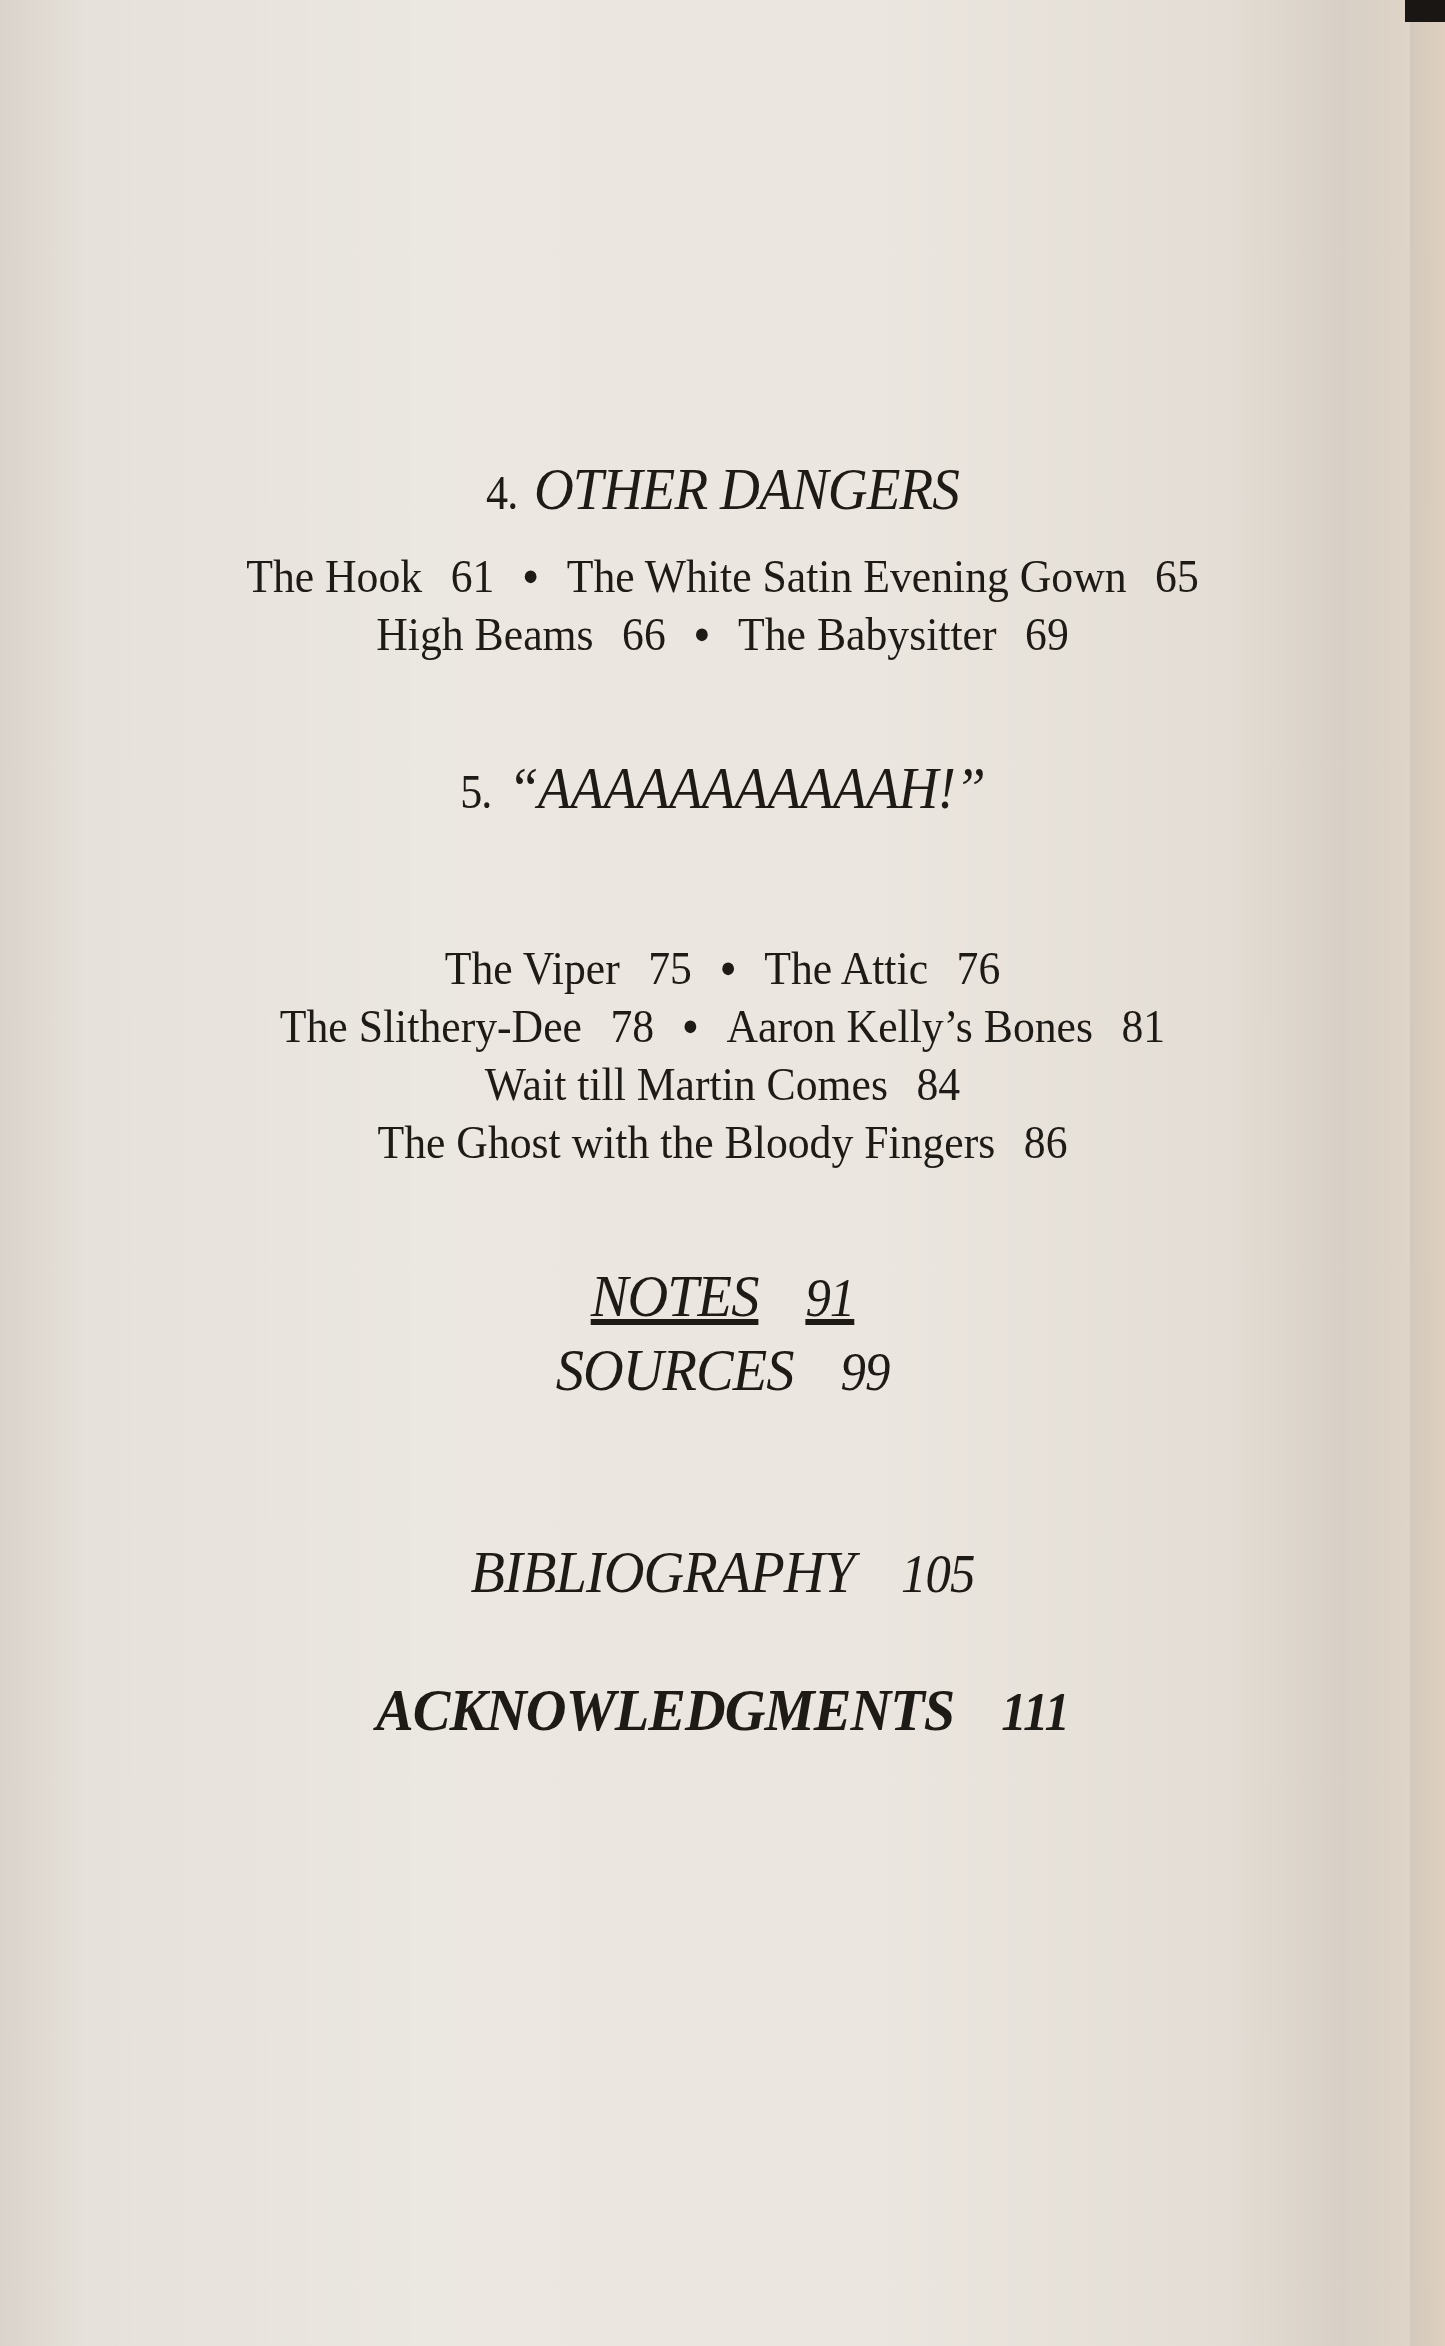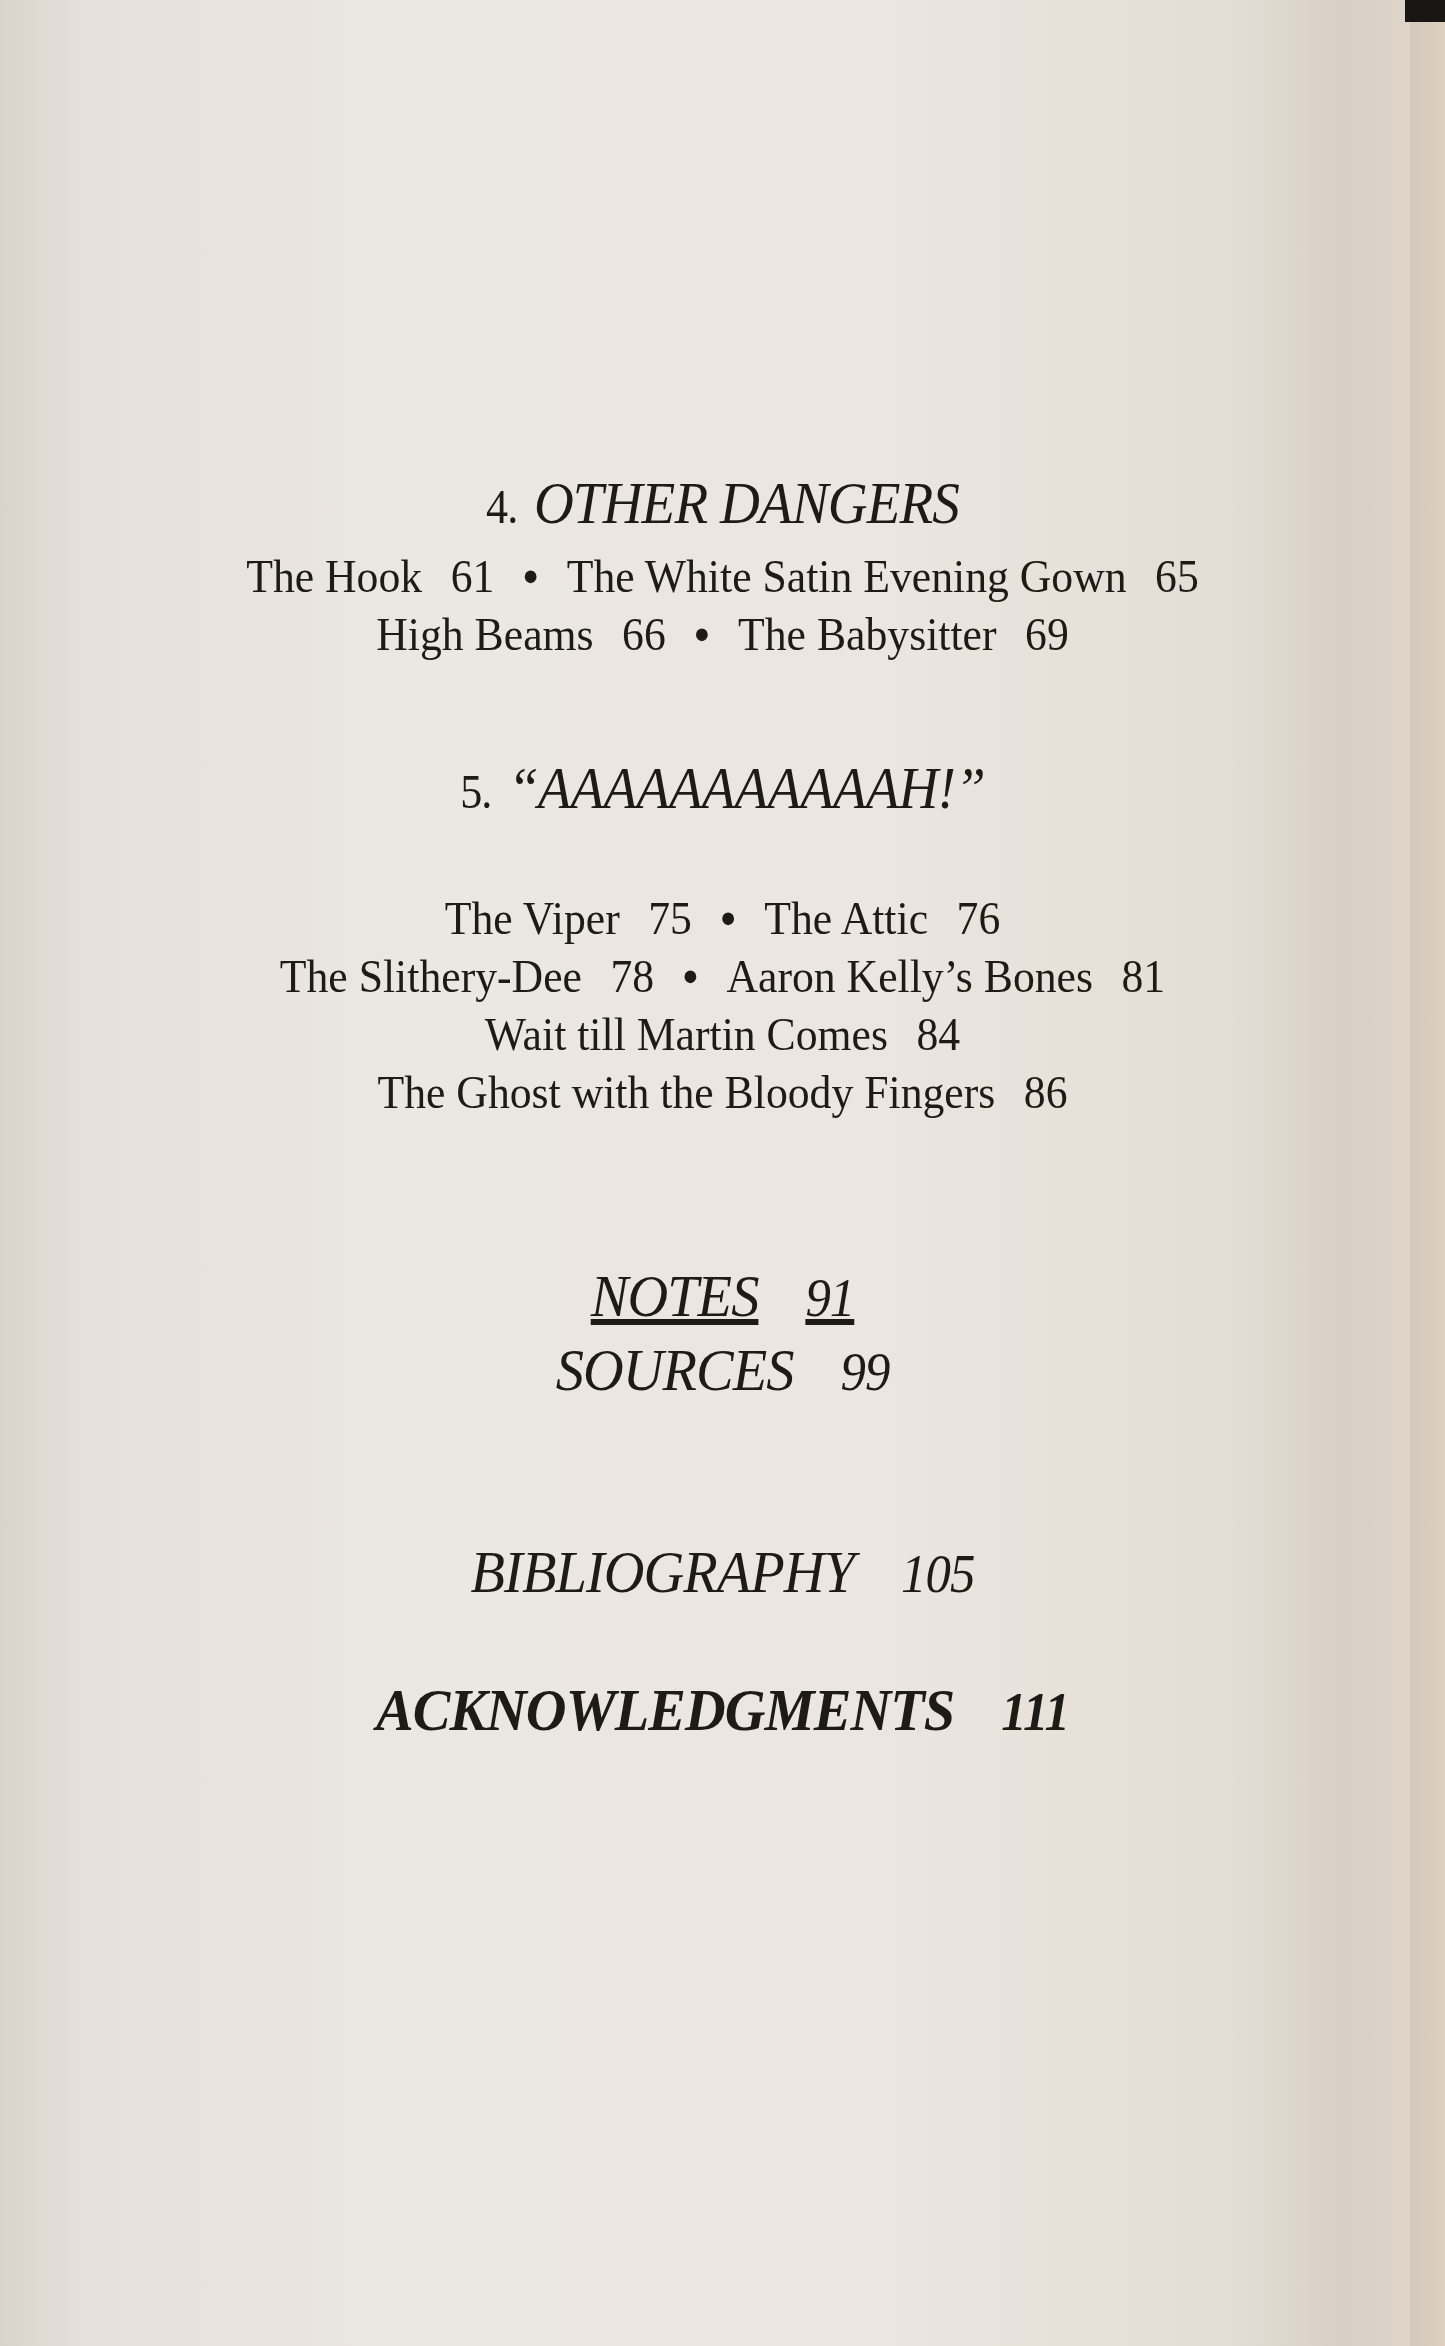--- a/index.html
+++ b/index.html
@@ -30,42 +30,42 @@
     .bullet { display: inline-block; margin: 0 30px; font-weight: bold; }
     .back-matter { font-style: italic; font-size: 60px; letter-spacing: -1px; white-space: nowrap; transform: scaleX(0.94); }
     .back-matter .page { margin-left: 50px; font-size: 54px; }
   </style>
 </head>
 <body>
 
 <div class="page-corner"></div>
 <div class="page-edge"></div>
 
-<div class="section" style="top:469px;">
+<div class="section" style="top:455px;">
   <div class="chapter-title">
     <span class="num">4.</span><span>OTHER DANGERS</span>
   </div>
 </div>
 
 <div class="section" style="top:548px;">
   <div class="entry-line">
     <span class="entry"><span>The Hook</span><span class="page">61</span></span><span class="bullet">•</span><span class="entry"><span>The White Satin Evening Gown</span><span class="page">65</span></span>
   </div>
   <div class="entry-line">
     <span class="entry"><span>High Beams</span><span class="page">66</span></span><span class="bullet">•</span><span class="entry"><span>The Babysitter</span><span class="page">69</span></span>
   </div>
 </div>
 
 <div class="section" style="top:754px;">
   <div class="chapter-title">
     <span class="num">5.</span><span>“AAAAAAAAAAAH!”</span>
   </div>
 </div>
 
-<div class="section" style="top:890px;">
+<div class="section" style="top:940px;">
   <div class="entry-line">
     <span class="entry"><span>The Viper</span><span class="page">75</span></span><span class="bullet">•</span><span class="entry"><span>The Attic</span><span class="page">76</span></span>
   </div>
   <div class="entry-line">
     <span class="entry"><span>The Slithery-Dee</span><span class="page">78</span></span><span class="bullet">•</span><span class="entry"><span>Aaron Kelly’s Bones</span><span class="page">81</span></span>
   </div>
   <div class="entry-line">
     <span class="entry"><span>Wait till Martin Comes</span><span class="page">84</span></span>
   </div>
   <div class="entry-line">

